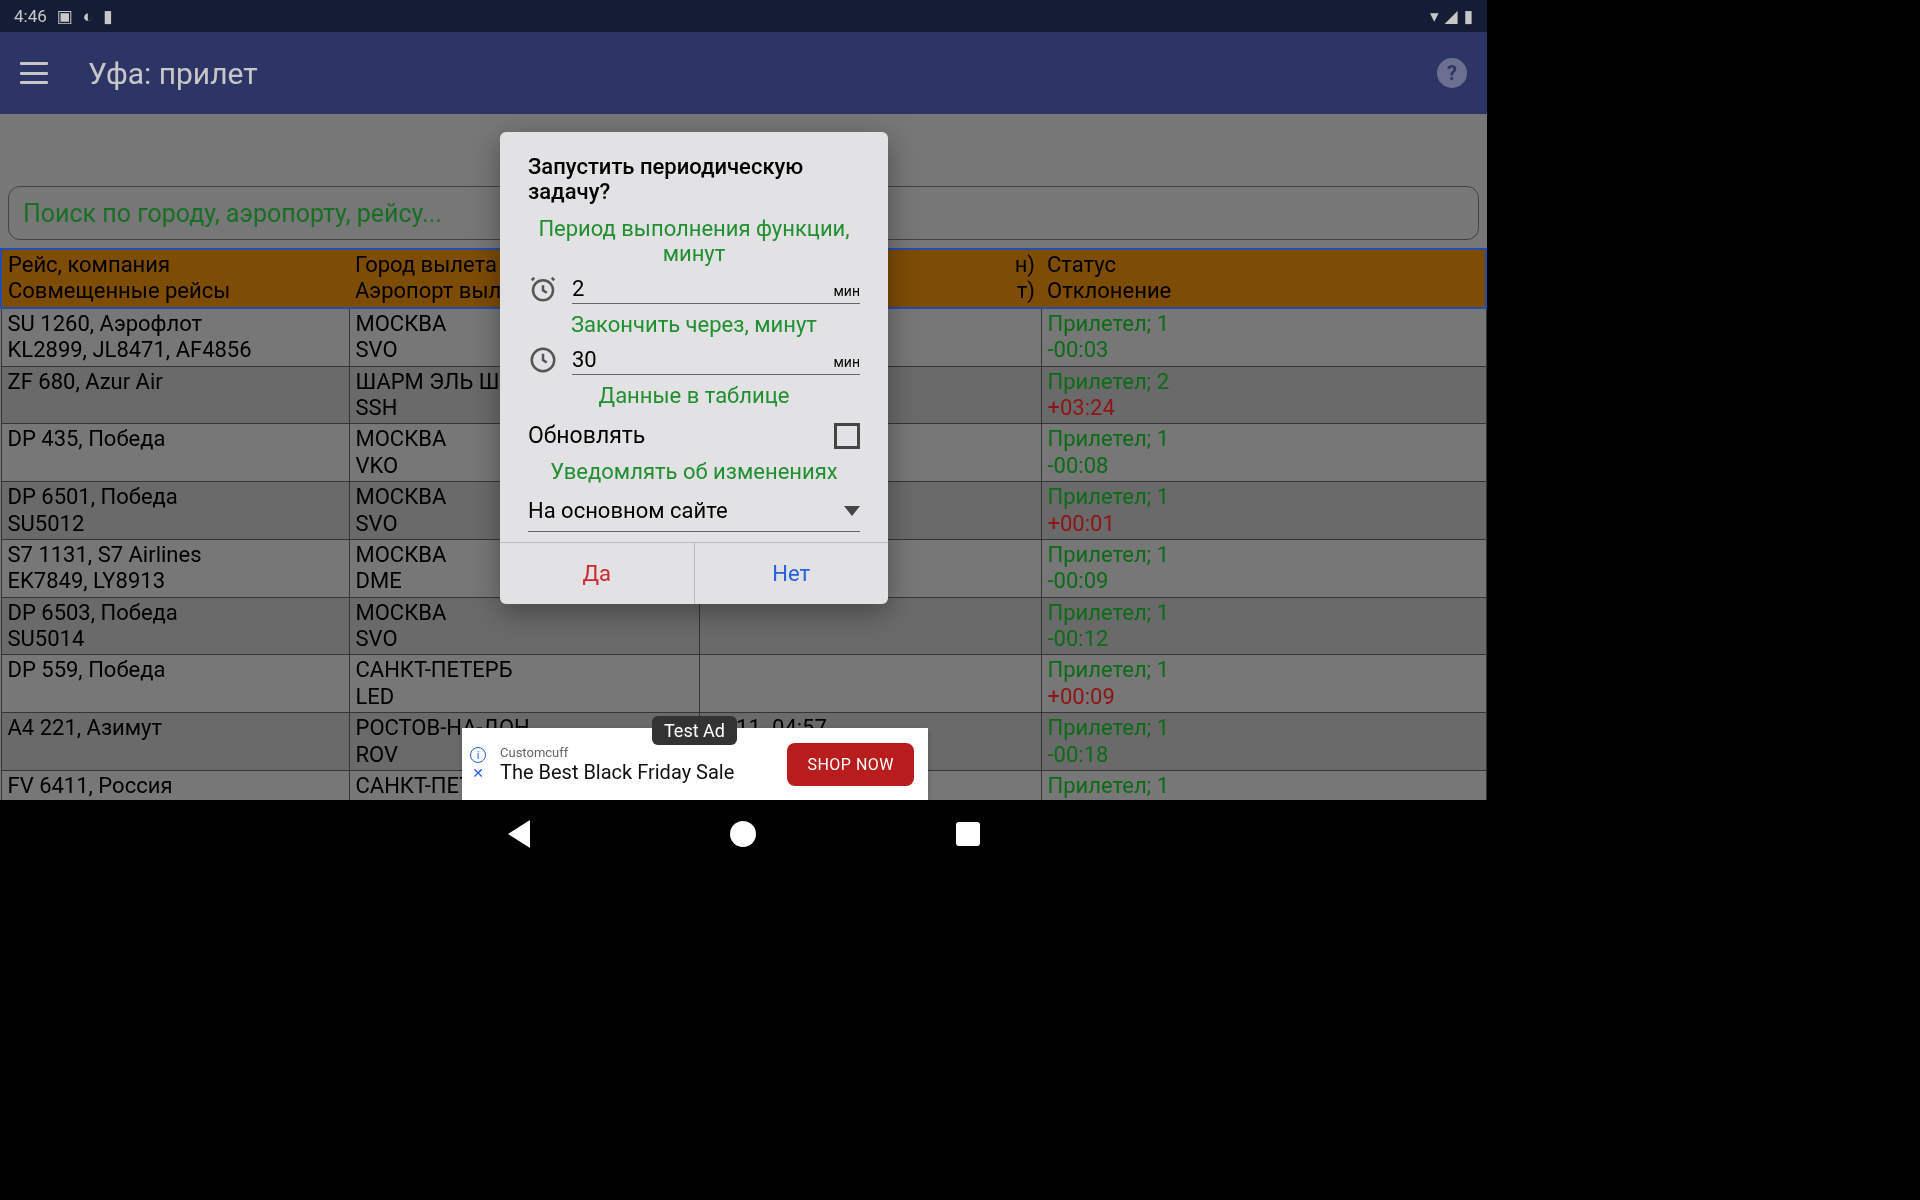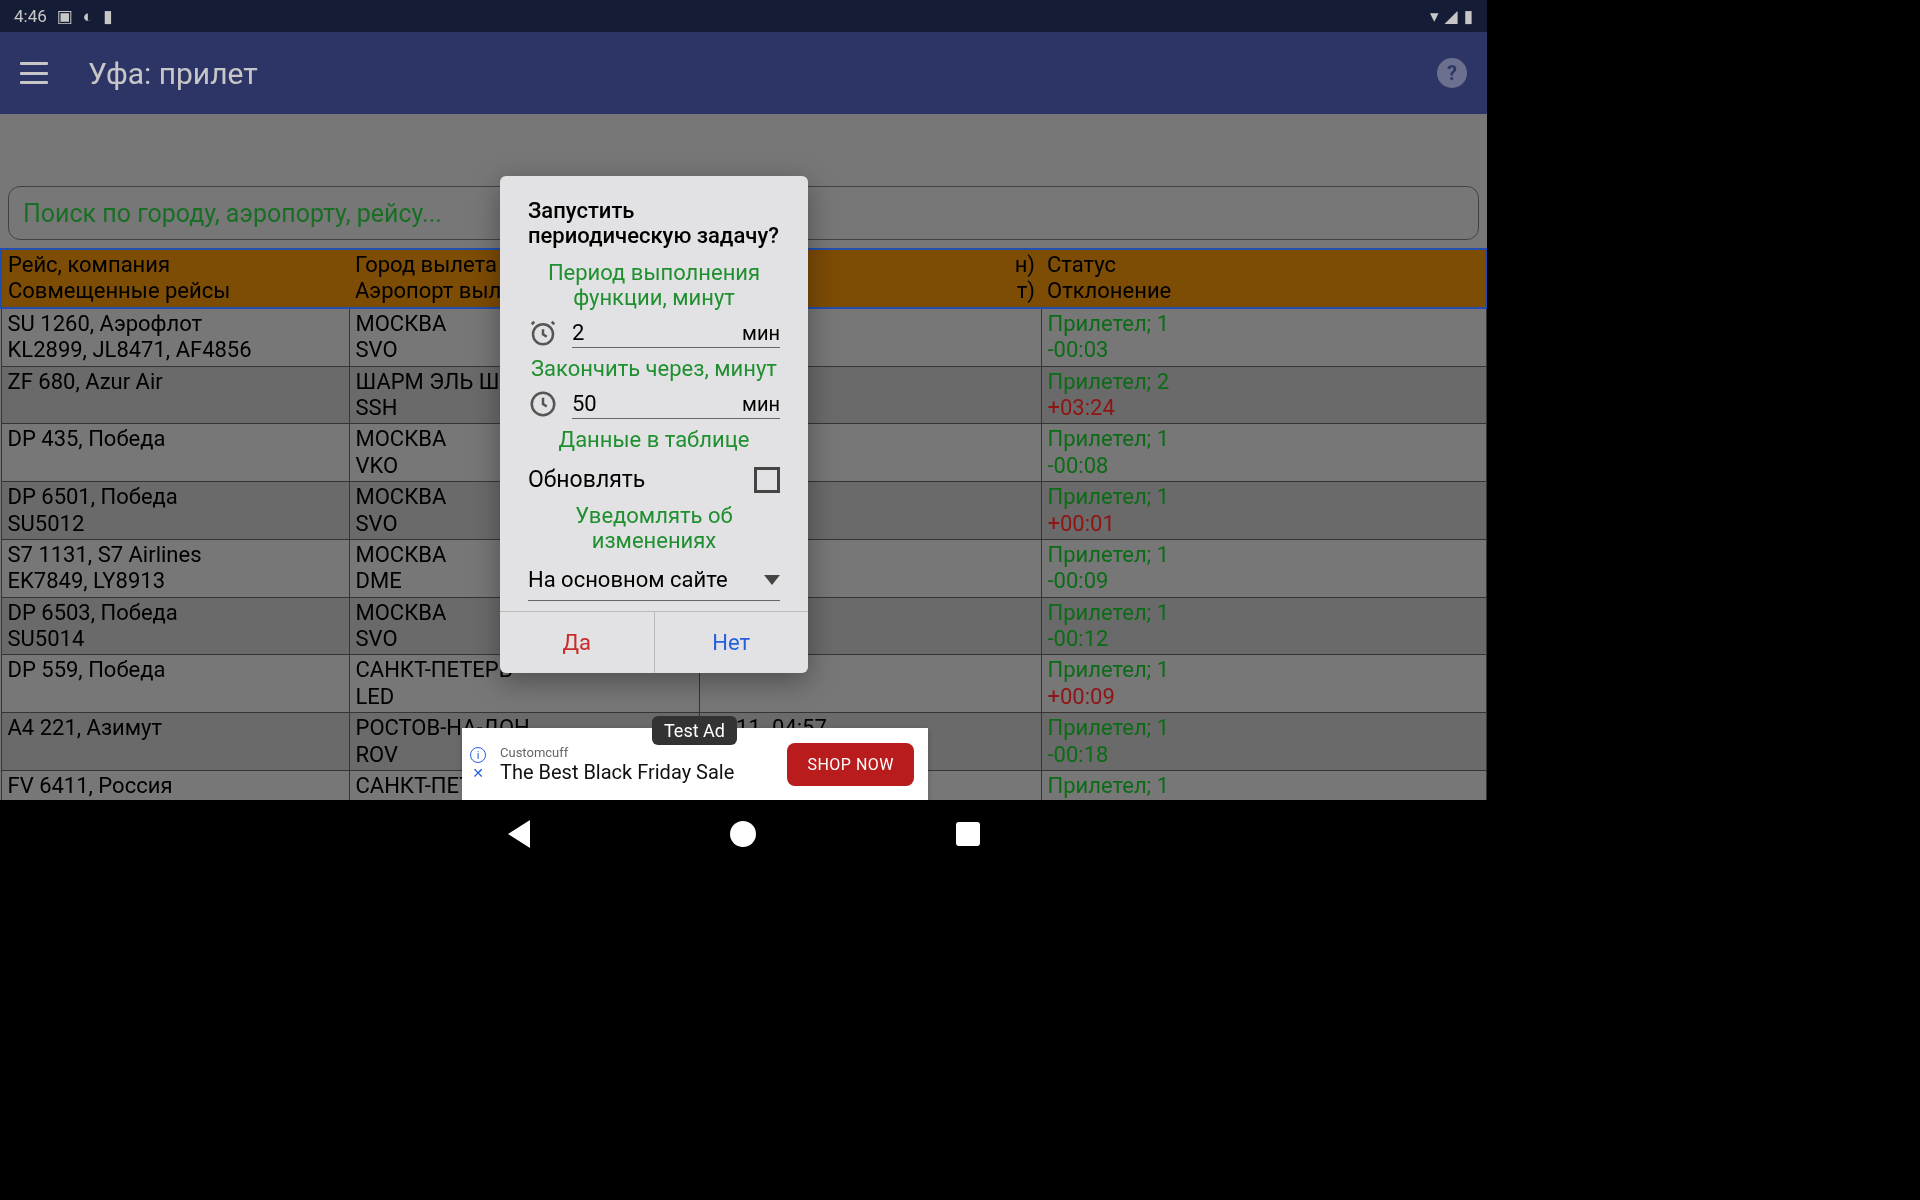--- a/index.html
+++ b/index.html
@@ -23,29 +23,29 @@
   .table thead th { font-weight: 400; color: #000; border: none; }
   .table tbody tr { background: #999; }
   .table tbody tr:nth-child(even) { background: #888; }
   .col1 { width: 348px; }
   .col2 { width: 350px; }
   .col3 { width: 342px; }
   .col4 { width: auto; }
   .status-green { color: #108a1d; }
   .status-red { color: #b71c1c; }
   .scrim { position: absolute; inset: 0; background: rgba(0,0,0,0.22); }
-  .dialog { position: absolute; left: 500px; top: 132px; width: 308px; background: #e2e2e4; border-radius: 6px; box-shadow: 0 8px 28px rgba(0,0,0,0.35); color: #111; overflow: hidden; margin-top: 44px; }
+  .dialog { position: absolute; left: 500px; top: 132px; width: 388px; background: #e2e2e4; border-radius: 6px; box-shadow: 0 8px 28px rgba(0,0,0,0.35); color: #111; overflow: hidden; }
   .dialog-body { padding: 22px 28px 10px 28px; }
   .dialog-title { font-size: 22px; font-weight: 500; margin-bottom: 12px; color: #000; }
   .hint { font-size: 22px; color: #1f8f2f; text-align: center; margin: 6px 0 8px 0; }
   .input-row { display: flex; align-items: flex-end; gap: 14px; margin-bottom: 8px; }
   .input-row svg { width: 30px; height: 30px; fill: none; stroke: #555; stroke-width: 2; }
   .underlined-field { flex: 1; display: flex; align-items: baseline; border-bottom: 1px solid #666; padding-bottom: 2px; }
   .underlined-field .val { font-size: 22px; color: #000; flex: 1; }
-  .underlined-field .unit { font-size: 20px; color: #000; }
+  .underlined-field .unit { font-size: 14px; color: #000; }
   .check-row { display: flex; align-items: center; justify-content: space-between; margin: 14px 0 10px 0; }
   .check-row .label { font-size: 23px; color: #000; }
   .checkbox { width: 26px; height: 26px; border: 3px solid #444; cursor: pointer; }
   .dropdown-row { display: flex; align-items: center; border-bottom: 1px solid #666; padding: 6px 0 8px 0; cursor: pointer; }
   .dropdown-row .val { flex: 1; font-size: 22px; color: #000; }
   .dropdown-row .caret { width: 0; height: 0; border-left: 8px solid transparent; border-right: 8px solid transparent; border-top: 10px solid #444; }
   .dialog-actions { display: flex; border-top: 1px solid #bbb; }
   .dialog-actions .btn { flex: 1; text-align: center; padding: 18px 0; font-size: 22px; cursor: pointer; }
   .dialog-actions .btn + .btn { border-left: 1px solid #bbb; }
   .btn-yes { color: #c92b2b; }
@@ -299,21 +299,21 @@
           <span class="unit">мин</span>
         </div>
       </div>
       <div class="hint">Закончить через, минут</div>
       <div class="input-row">
         <svg viewBox="0 0 24 24">
             <circle cx="12" cy="12" r="9"></circle>
             <path d="M12 7v5l3 2"></path>
           </svg>
         <div class="underlined-field">
-          <span class="val">50</span>
+          <span class="val">30</span>
           <span class="unit">мин</span>
         </div>
       </div>
       <div class="hint">Данные в таблице</div>
       <div class="check-row">
         <span class="label">Обновлять</span>
         <div class="checkbox"></div>
       </div>
       <div class="hint">Уведомлять об изменениях</div>
       <div class="dropdown-row">

